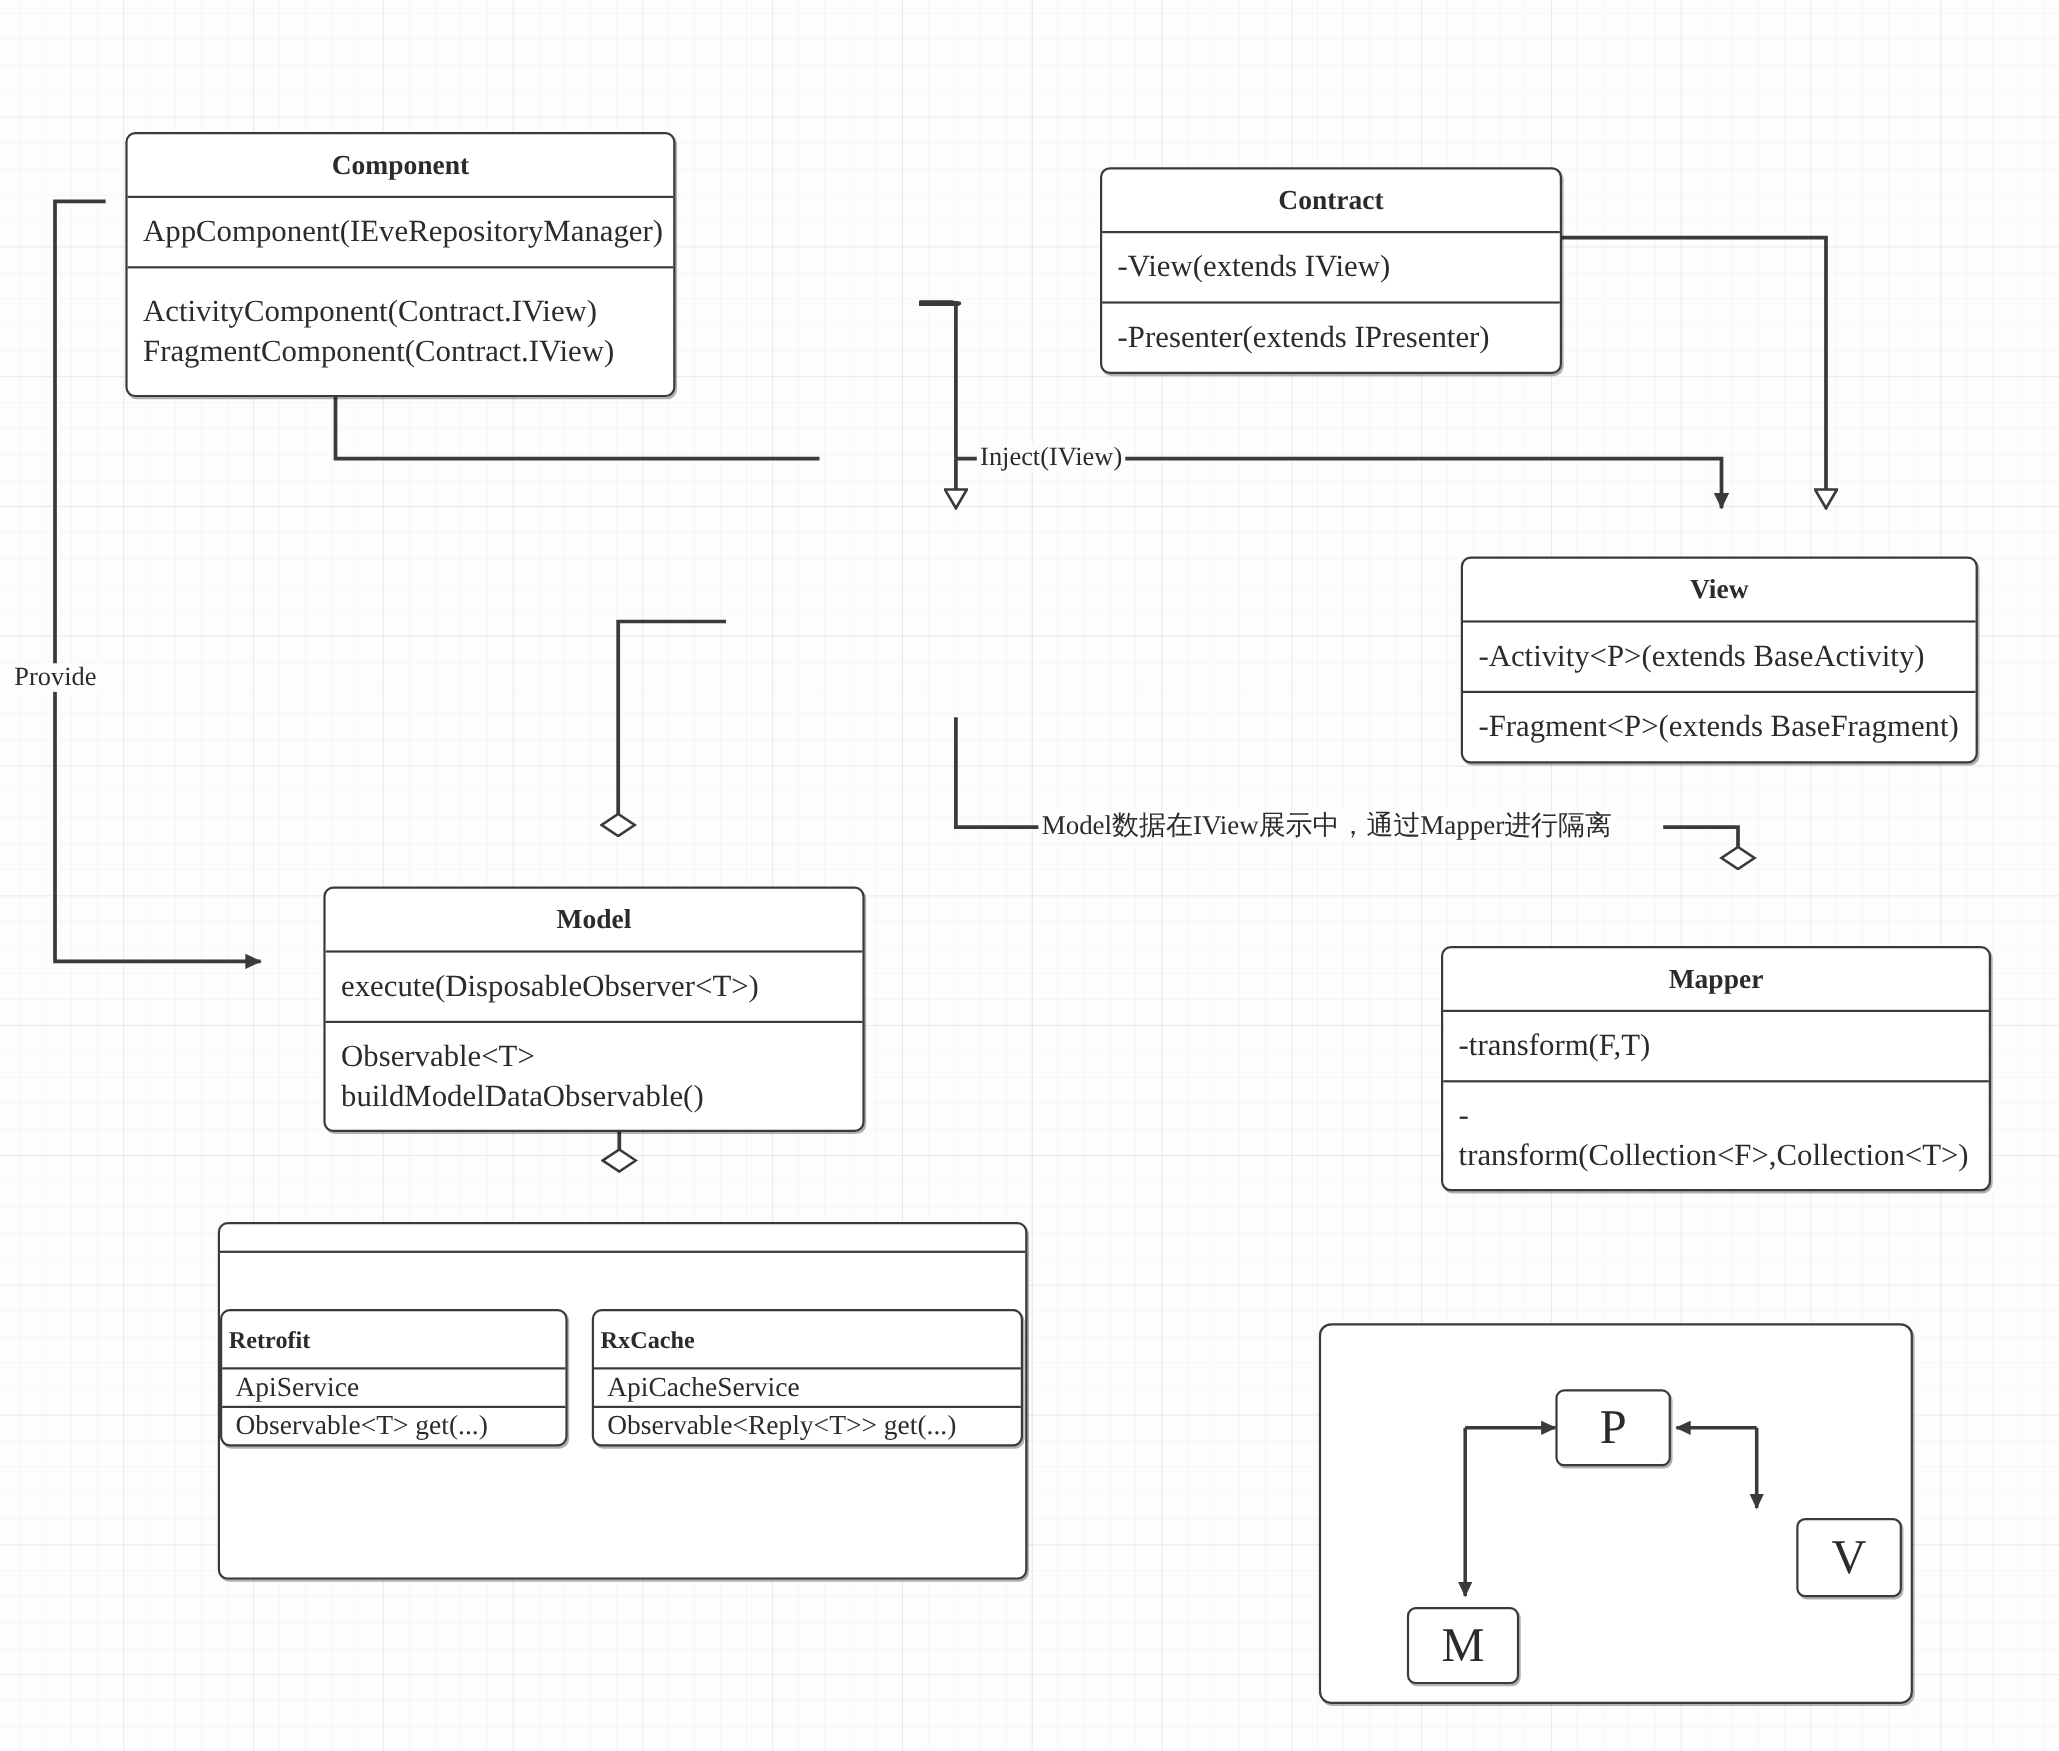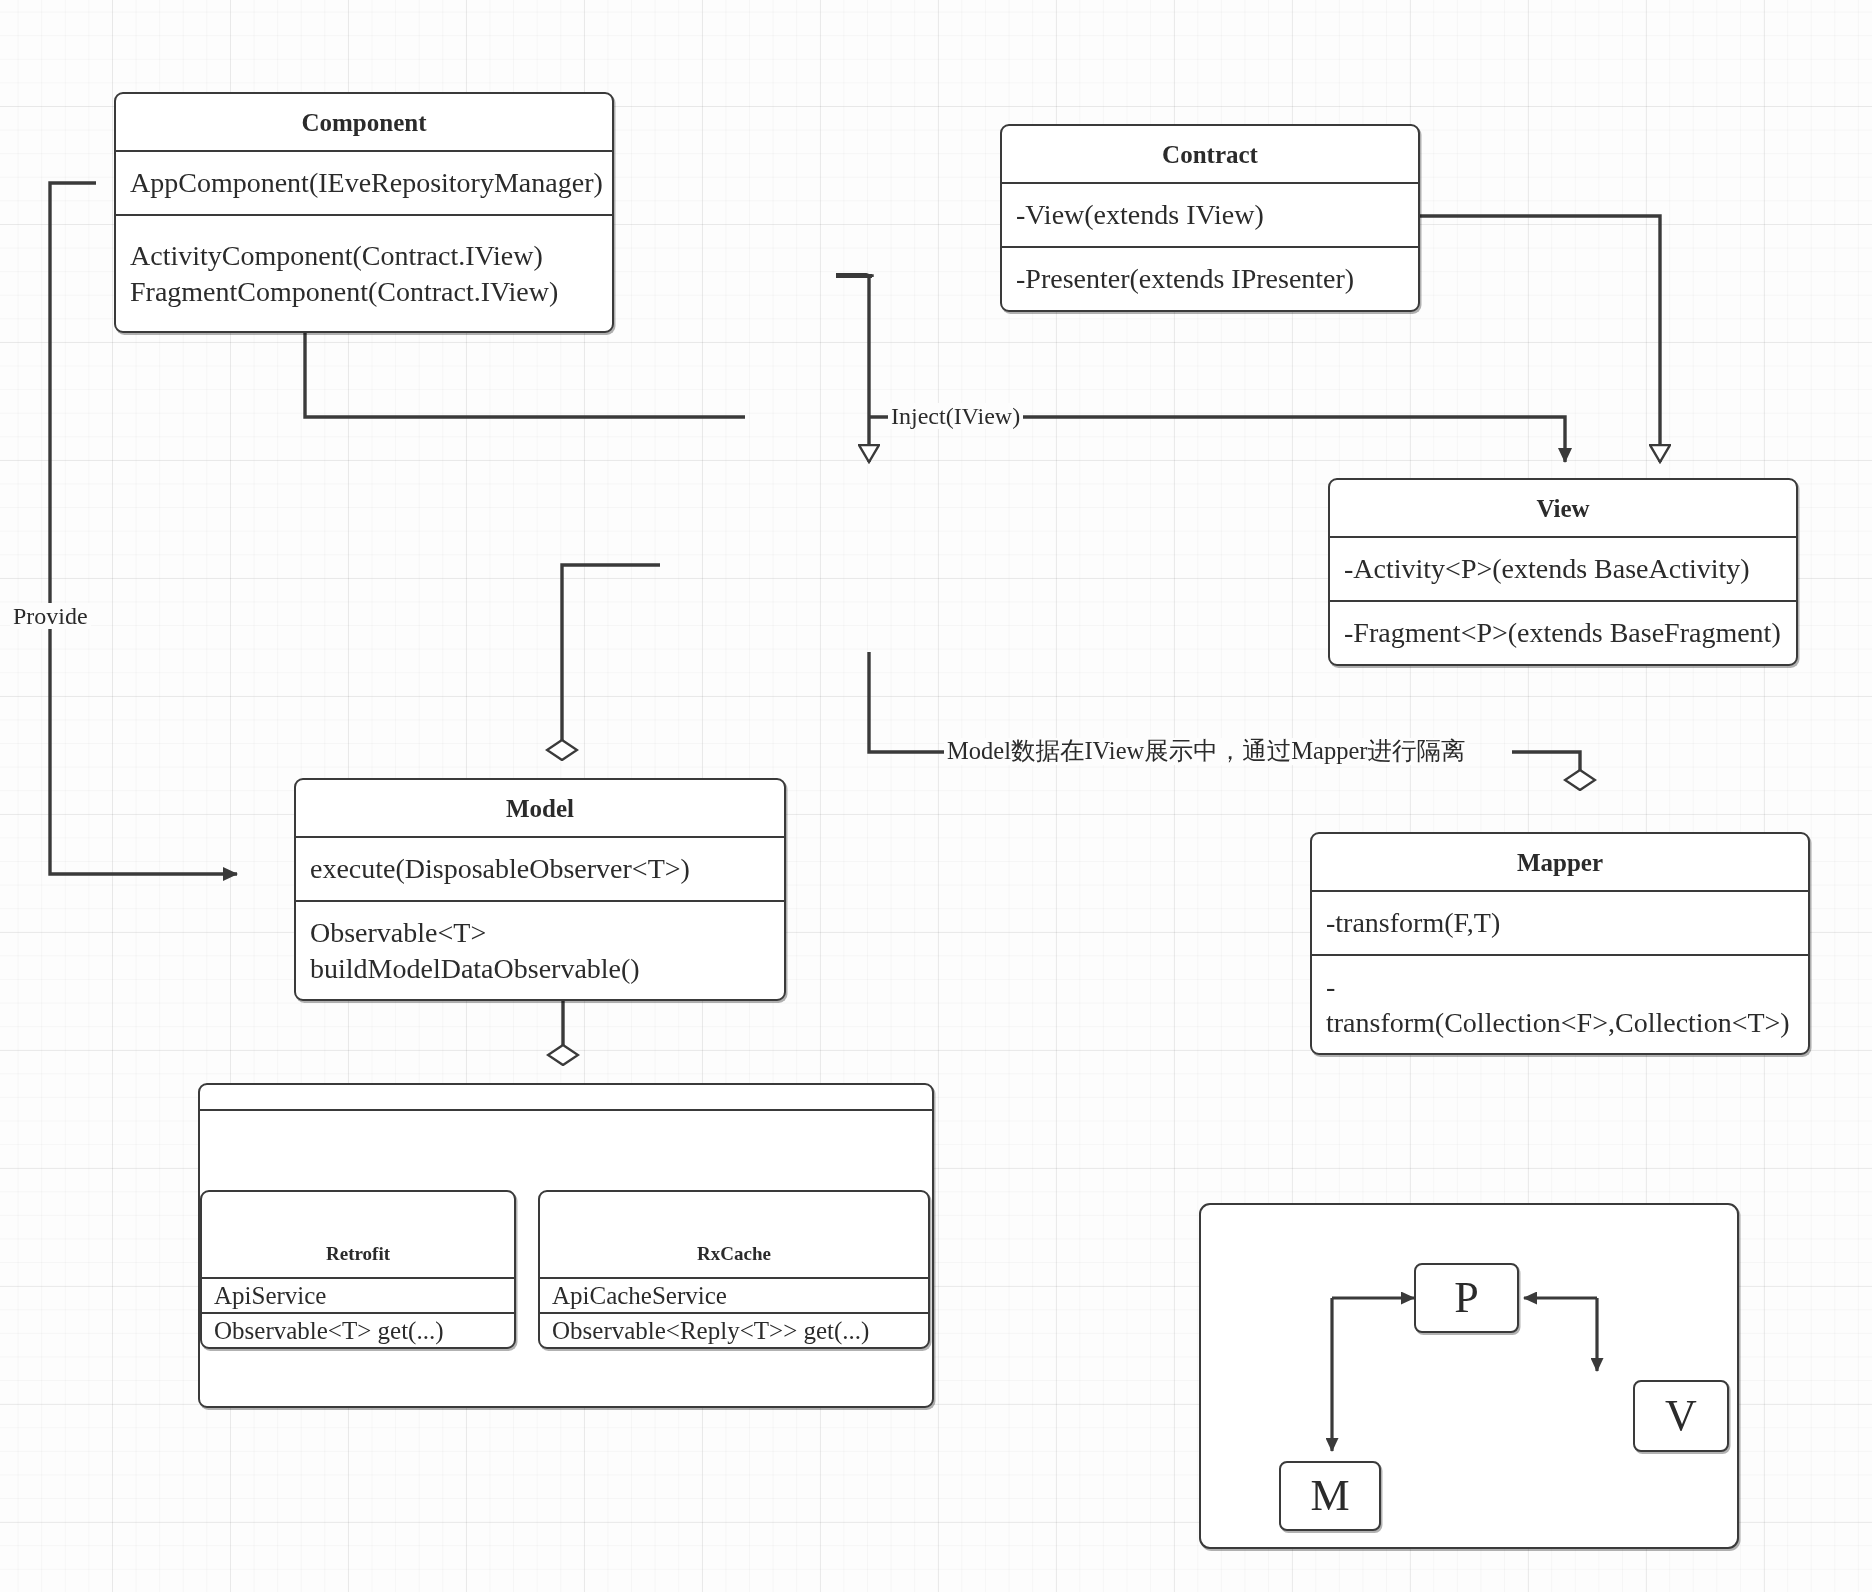--- a/index.html
+++ b/index.html
@@ -23,20 +23,21 @@
   }
   svg#edges{position:absolute;left:0;top:0;width:1872px;height:1592px;pointer-events:none;}
 
   .uml{
     position:absolute;
     box-sizing:border-box;
     background:#ffffff;
     border:2.5px solid #3a3a3a;
     border-radius:9px;
     box-shadow:1.5px 2px 0 rgba(0,0,0,0.30);
+    margin-top:28px;
   }
   .uml .hdr{
     text-align:center;
     font-weight:bold;
     font-size:25px;
     line-height:1;
     padding:16px 8px 15px 8px;
     border-bottom:2.5px solid #3a3a3a;
     white-space:nowrap;
   }
@@ -63,22 +64,22 @@
   
   .inner{
     position:absolute;
     box-sizing:border-box;
     background:#ffffff;
     border:2.5px solid #3a3a3a;
     border-radius:9px;
     box-shadow:1.5px 2px 0 rgba(0,0,0,0.30);
   }
   .inner .hdr{
-    text-align:center;font-weight:bold;font-size:19px;line-height:1;
-    padding:15px 6px 14px 6px;border-bottom:2.5px solid #3a3a3a;white-space:nowrap;margin-top:37px;
+    font-weight:bold;font-size:22px;line-height:1;
+    padding:15px 6px 14px 6px;border-bottom:2.5px solid #3a3a3a;white-space:nowrap;
   }
   .inner .row{
     font-size:25px;line-height:1;padding:4px 12px;border-bottom:2.5px solid #3a3a3a;white-space:nowrap;
   }
   .inner .row.last{border-bottom:none;}
 
   
   .mvp-outer{
     position:absolute;box-sizing:border-box;background:#ffffff;
     border:2.5px solid #3a3a3a;border-radius:11px;

